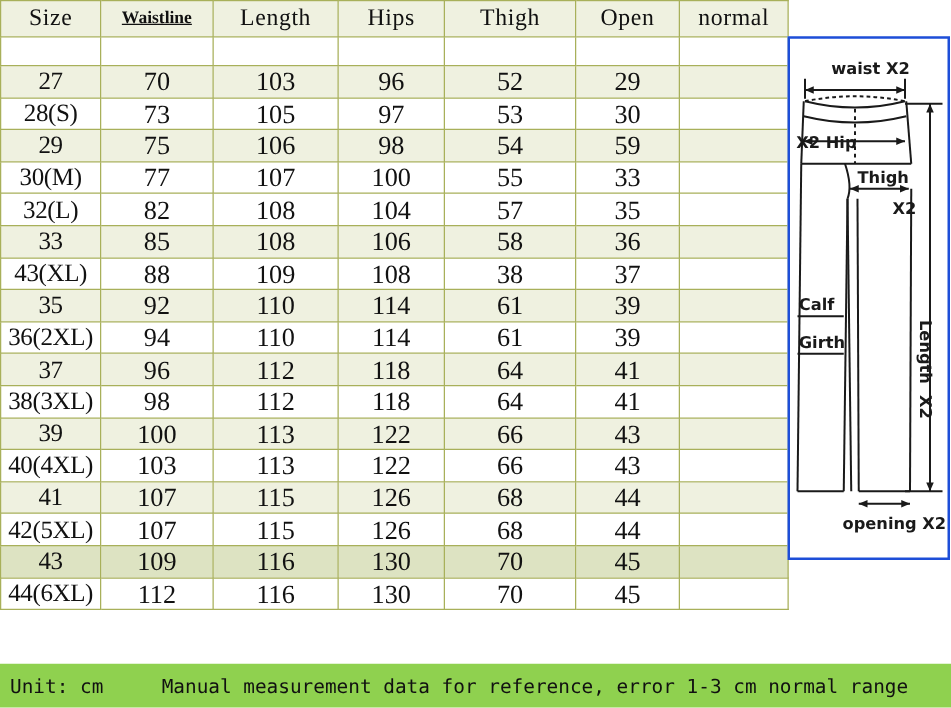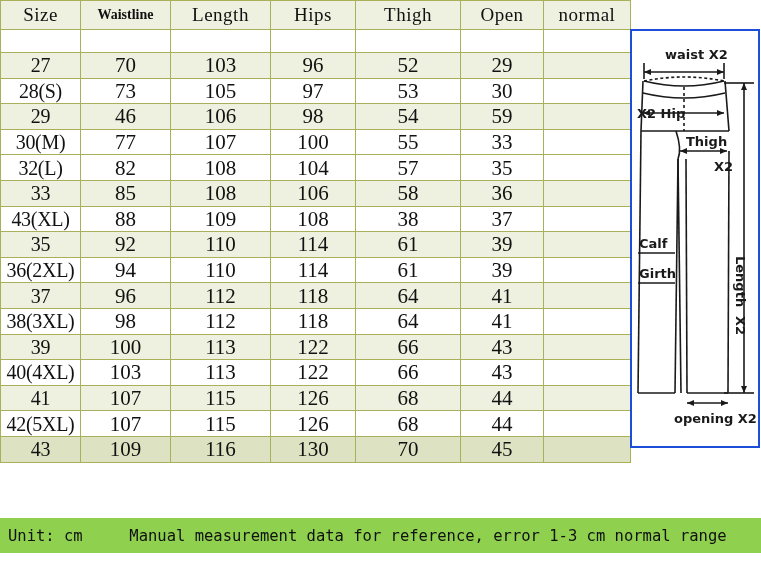--- a/index.html
+++ b/index.html
@@ -37,21 +37,21 @@
   col.c-weight{width:87px;}
 
   thead th{
     height:28px;
     background:#eff1e0;
     font-family:"DejaVu Sans Mono", monospace;
     font-weight:normal;
     font-size:19px;
     letter-spacing:0.5px;
   }
-  thead th.small{font-size:14px;font-weight:bold;letter-spacing:0px;}
+  thead th.small{font-size:14px;font-weight:bold;letter-spacing:0px;text-decoration:underline;}
 
   tr.spacer td{height:22px;background:#ffffff;border-top:1px solid #a8b05a;}
 
   tbody.body-rows td{
     height:24.6px;
     font-size:21px;
     line-height:24px;
   }
   tbody.body-rows tr.tint td{background:#eff1e0;}
   tbody.body-rows tr.plain td{background:#ffffff;}
@@ -63,21 +63,21 @@
     position:absolute;left:630px;top:29px;width:130px;height:419px;
     background:#ffffff;
     border:2px solid #1d4ed8;
     box-sizing:border-box;
     overflow:hidden;
   }
   .diagram-panel svg{display:block;}
 
   
   .footer{
-    position:absolute;left:0;top:518px;width:761px;height:35px;
+    position:absolute;left:0;top:531px;width:761px;height:35px;
     background:#8fd14f;
     display:flex;align-items:center;
   }
   .footer .ftxt{
     font-family:"DejaVu Sans Mono", monospace;
     font-size:15.5px;
     color:#111111;
     white-space:pre;
     padding-left:8px;
     letter-spacing:0px;
@@ -133,21 +133,21 @@
             <td class="sz">28(S)</td>
             <td>73</td>
             <td>105</td>
             <td>97</td>
             <td>53</td>
             <td>30</td>
             <td></td>
           </tr>
           <tr class="tint">
             <td class="sz">29</td>
-            <td>46</td>
+            <td>75</td>
             <td>106</td>
             <td>98</td>
             <td>54</td>
             <td>59</td>
             <td></td>
           </tr>
           <tr class="plain">
             <td class="sz">30(M)</td>
             <td>77</td>
             <td>107</td>
@@ -251,20 +251,29 @@
             <td>107</td>
             <td>115</td>
             <td>126</td>
             <td>68</td>
             <td>44</td>
             <td></td>
           </tr>
           <tr class="hl">
             <td class="sz">43</td>
             <td>109</td>
+            <td>116</td>
+            <td>130</td>
+            <td>70</td>
+            <td>45</td>
+            <td></td>
+          </tr>
+          <tr class="plain">
+            <td class="sz">44(6XL)</td>
+            <td>112</td>
             <td>116</td>
             <td>130</td>
             <td>70</td>
             <td>45</td>
             <td></td>
           </tr>
         </tbody>
     </table>
   </div>
 

